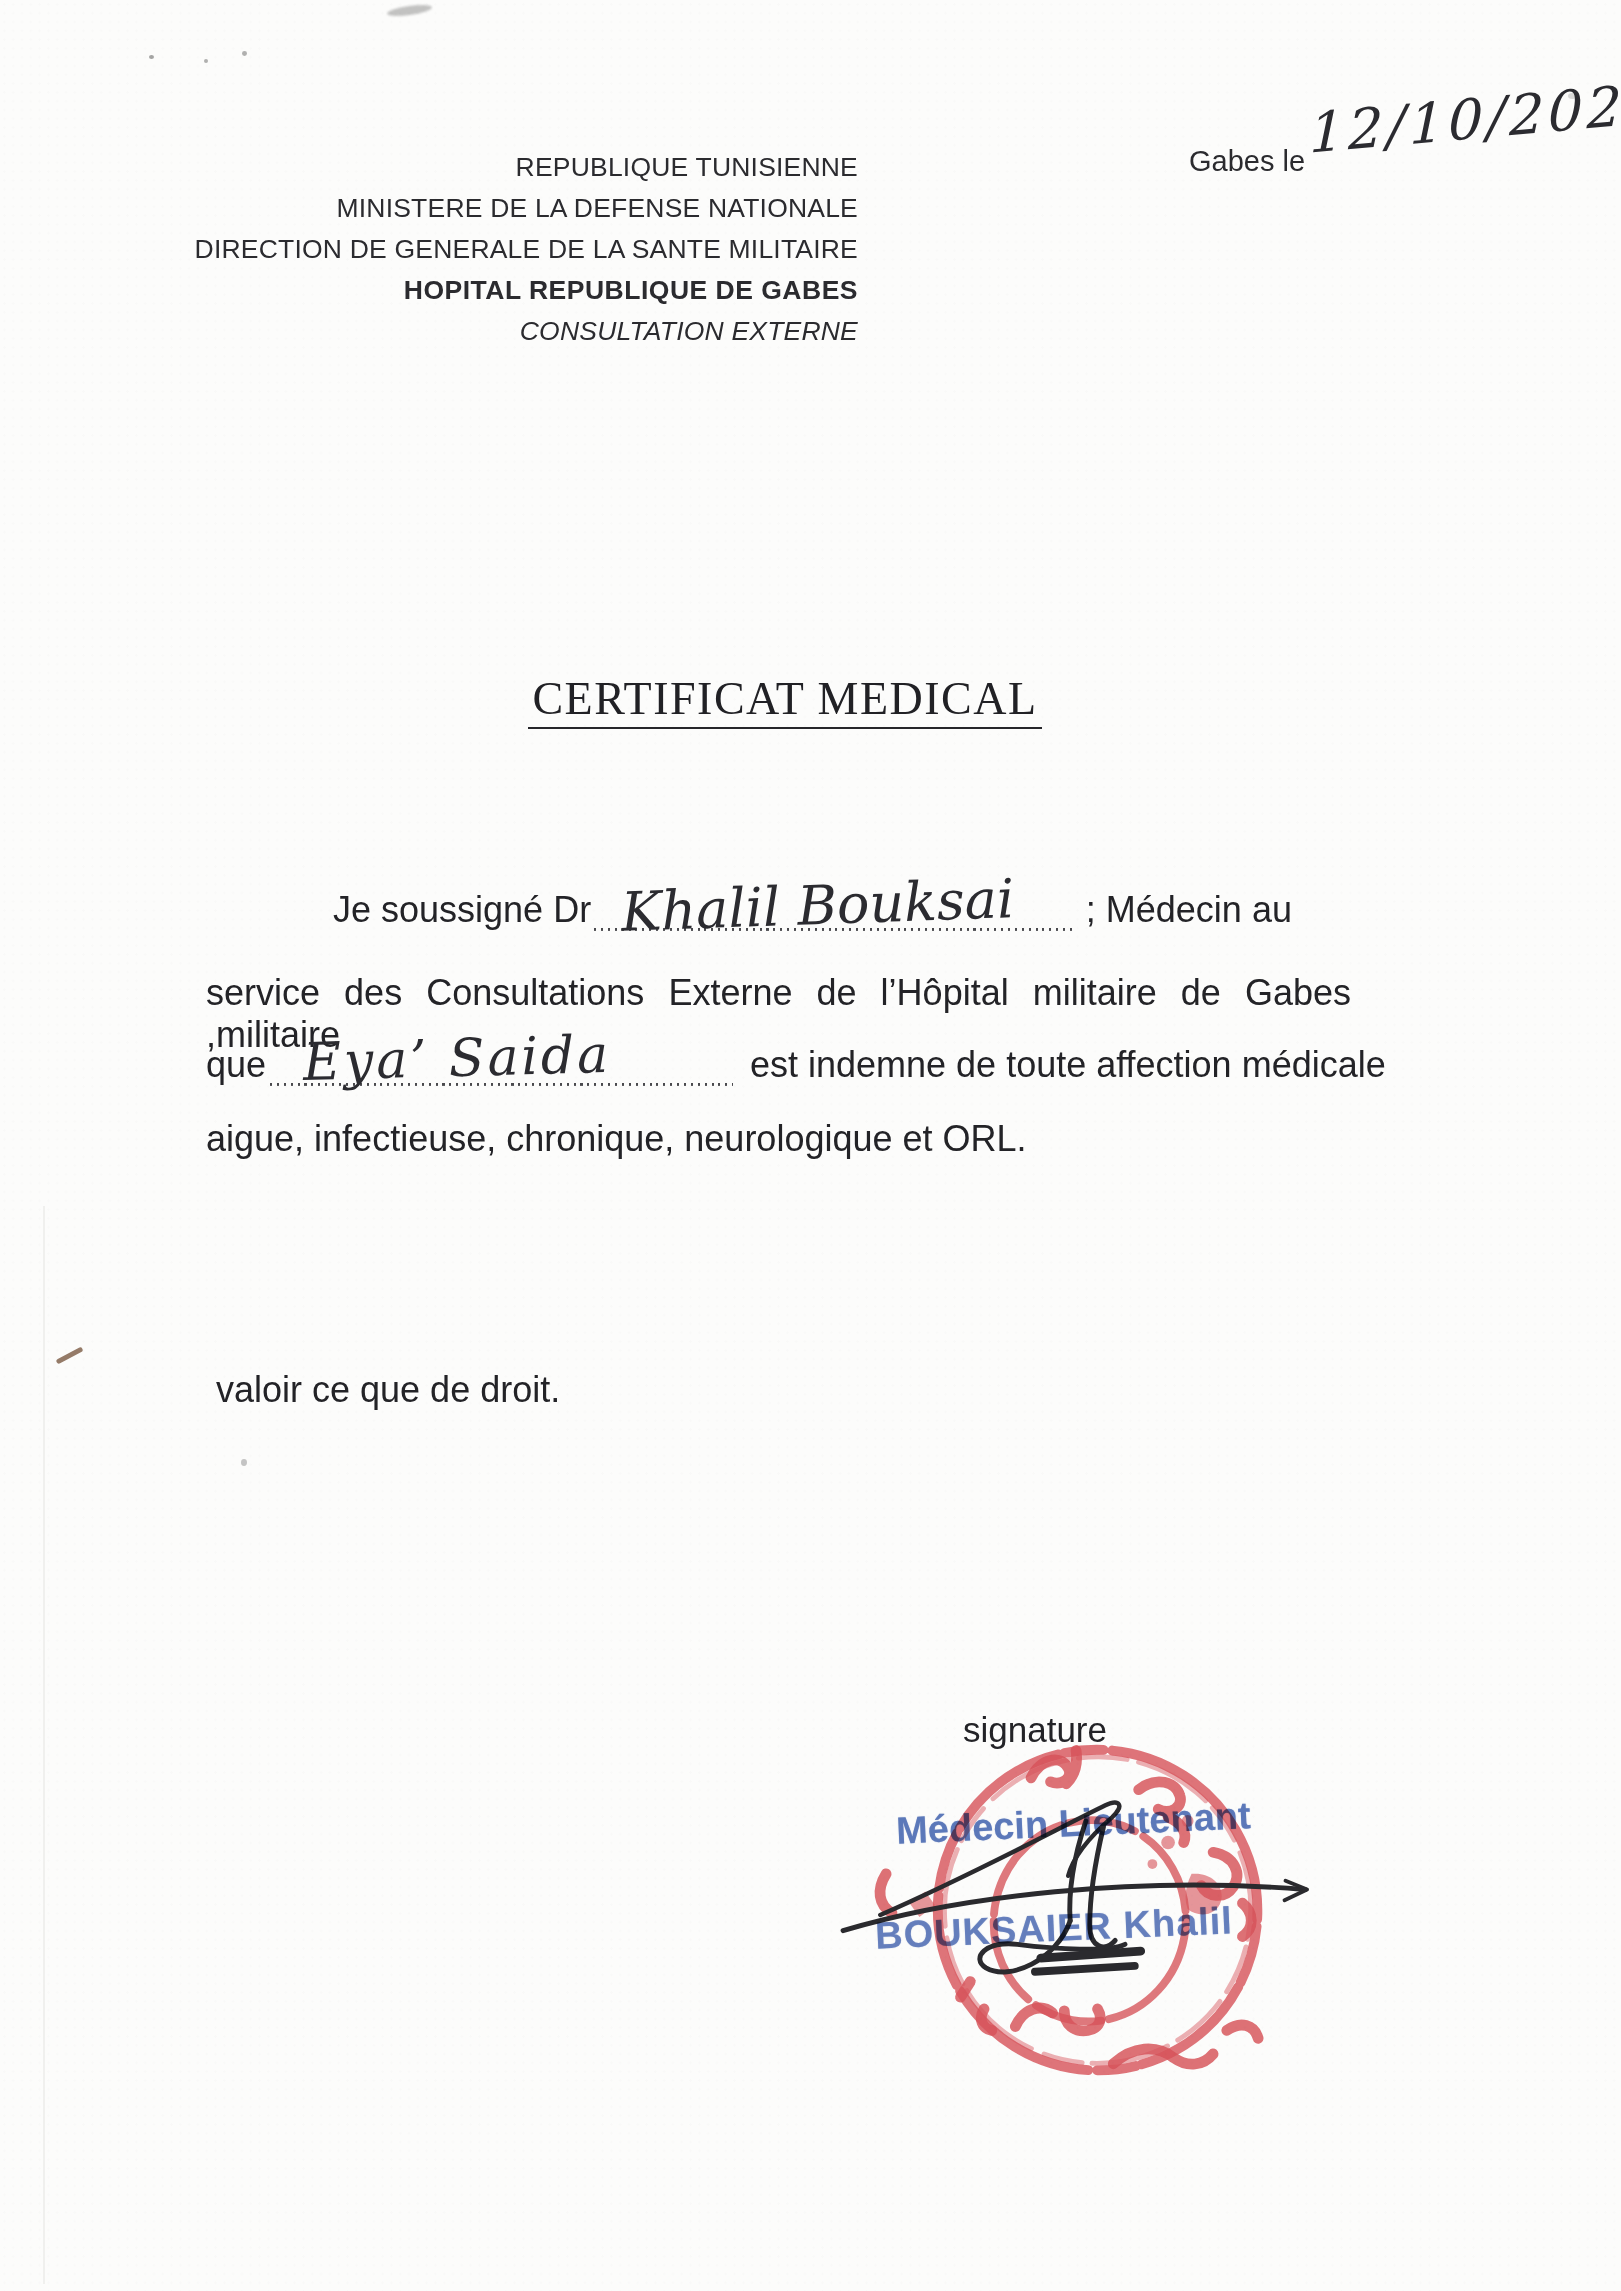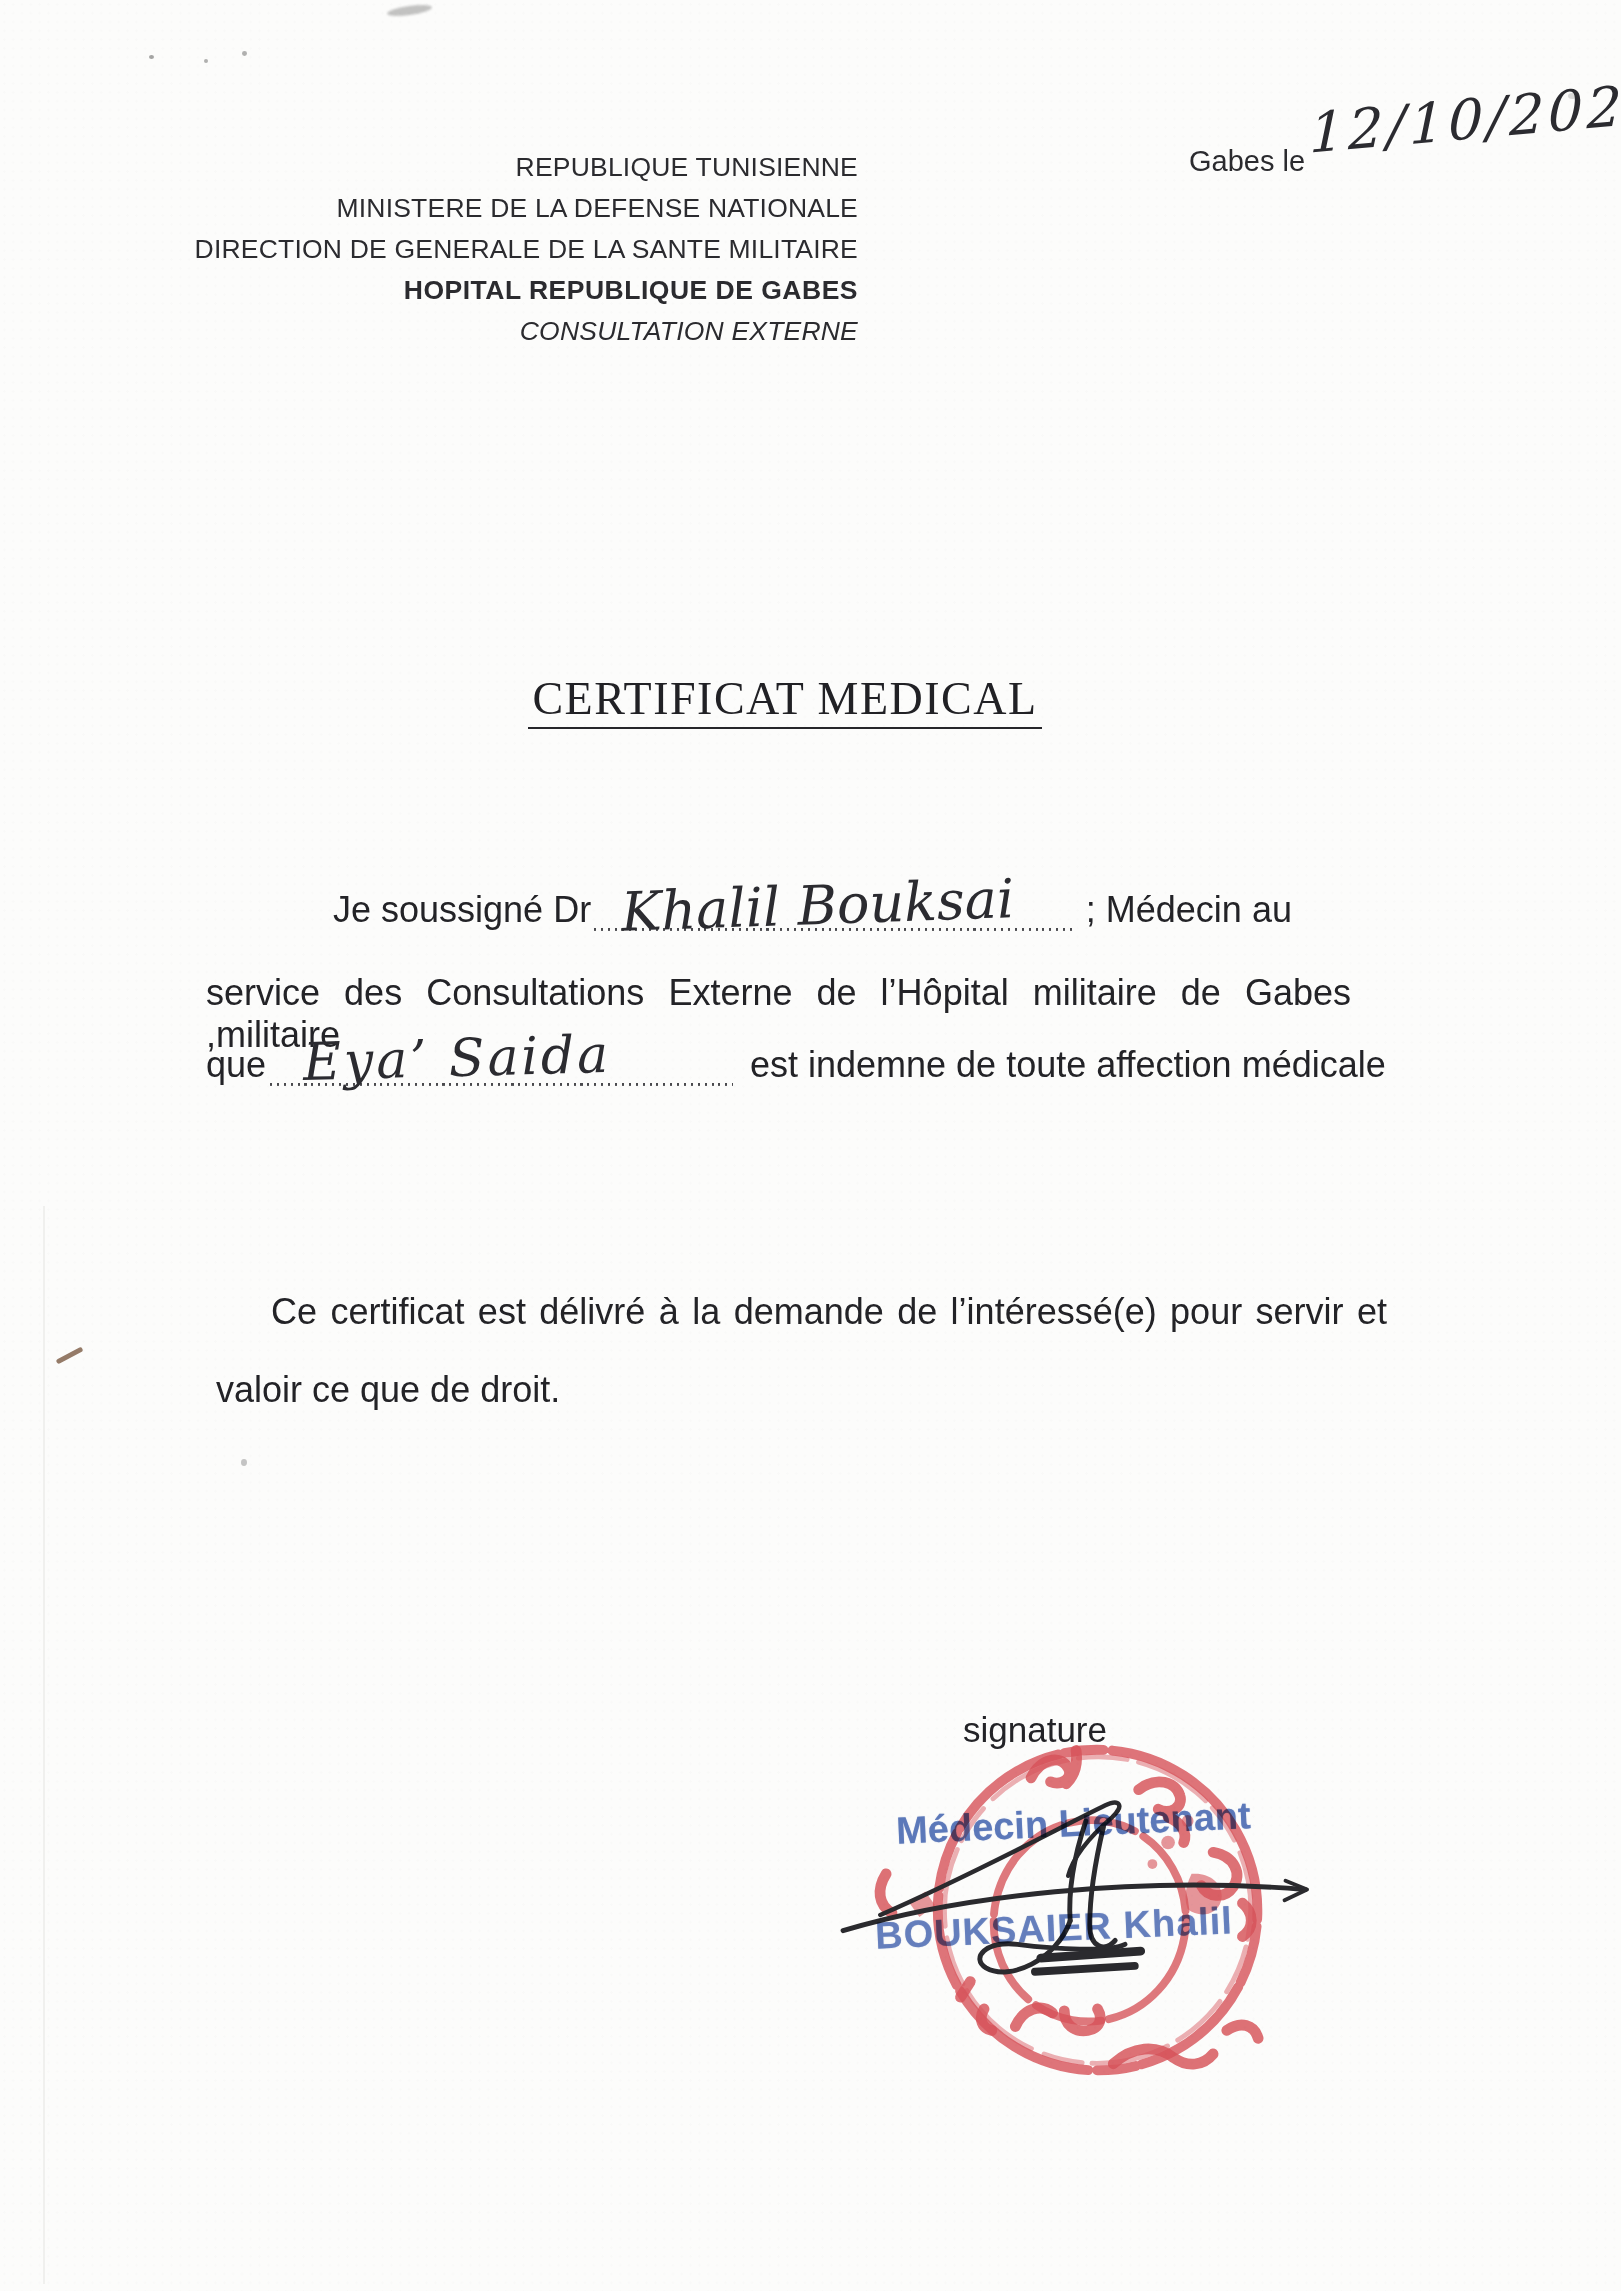--- a/index.html
+++ b/index.html
@@ -111,23 +111,23 @@
   <div class="bline justify" style="left:206px;top:972px;width:1145px;">service des Consultations Externe de l’Hôpital militaire de Gabes ,militaire</div>
 
   <div class="bline flexline" style="left:206px;top:1043px;">
     <span>que</span>
     <span class="dotted" style="width:463px;margin-left:3.9px;">
       <span class="hand hand-patient">Eya’ Saida</span>
     </span>
     <span style="margin-left:17px;">est indemne de toute affection médicale</span>
   </div>
 
+  <div class="bline" style="left:206px;top:1118px;">aigue, infectieuse, chronique, neurologique et ORL.</div>
 
 
-  <div class="bline justify" style="left:206px;top:1291px;width:1181px;text-indent:65px;">Ce certificat est délivré à la demande de l’intéressé(e) pour servir et</div>
   <div class="bline" style="left:206px;top:1369px;margin-left:10px;">valoir ce que de droit.</div>
 
   <div class="sig-label">signature</div>
   <div class="stamp-rank">Médecin Lieutenant</div>
   <div class="stamp-name">BOUKSAIER Khalil</div>
 
   <svg class="stamp-svg" viewBox="0 0 520 380" aria-hidden="true">
 
     <g stroke="#d9535a" fill="none" stroke-linecap="round">
       <ellipse cx="280" cy="187" rx="163" ry="164" stroke-width="10" opacity=".8" stroke-dasharray="95 7 60 5 130 6 40 9 160 7" transform="rotate(-30 280 187)"></ellipse>

